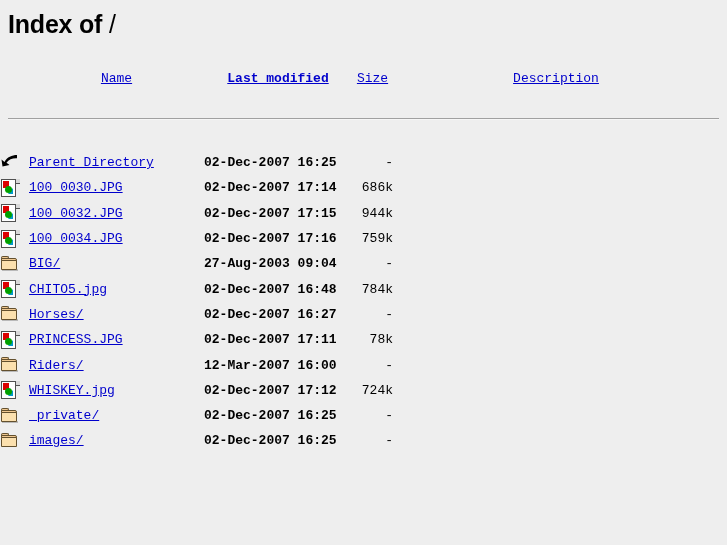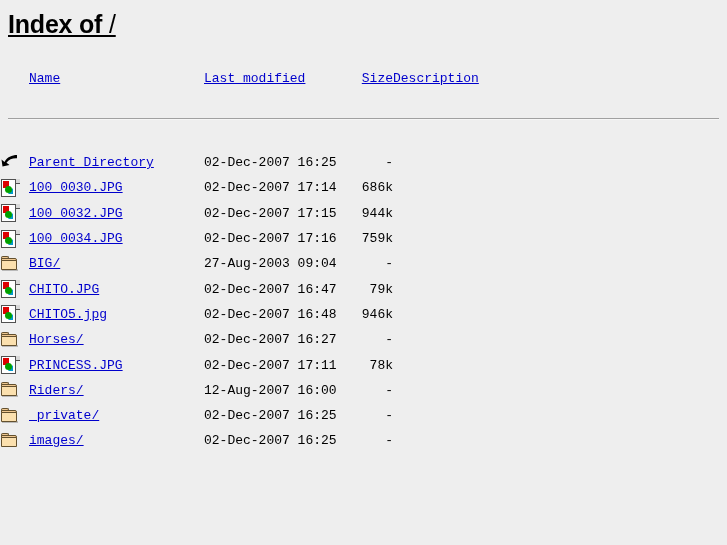--- a/index.html
+++ b/index.html
@@ -26,21 +26,20 @@
     font-size: 25px;
     font-weight: bold;
     color: #000000;
     margin: 0;
     padding: 0;
     position: absolute;
     left: 8px;
     top: 10px;
     letter-spacing: -0.2px;
     white-space: pre;
-    text-decoration: underline;
   }
   h1.page-title .path {
     font-weight: normal;
   }
   .listing {
     position: absolute;
     left: 0;
     top: 60px;
     width: 727px;
   }
@@ -67,20 +66,21 @@
   td.col-name {
     width: 175px;
     min-width: 175px;
     padding-left: 0px;
   }
   td.col-date {
     width: 148px;
     min-width: 148px;
     color: #000000;
     text-align: left;
+    font-weight: bold;
   }
   td.col-size {
     width: 41px;
     min-width: 41px;
     color: #000000;
     text-align: right;
     padding-right: 0px;
   }
   td.col-desc {
     color: #000000;
@@ -90,20 +90,21 @@
   a.idxlink {
     color: #0000cc;
     text-decoration: underline;
     font-family: "Liberation Mono", monospace;
     font-size: 13px;
   }
   tr.hdr td {
     height: 26px;
     vertical-align: bottom;
     padding-bottom: 2px;
+    text-align: center;
   }
   tr.rule td {
     padding: 0;
     height: 14px;
   }
   hr.sep {
     border: 0;
     border-top: 1px solid #a0a0a0;
     border-bottom: 1px solid #f6f6f6;
     height: 0;
@@ -273,51 +274,51 @@
           </tr>
           <tr class="row">
             <td class="col-icon"><span class="icon"><span class="folder-shadow"></span><span class="folder-tab"></span><span class="folder-back"></span><span class="folder-front"></span></span></td>
             <td class="col-name"><a class="idxlink" href="#">BIG/</a></td>
             <td class="col-date">27-Aug-2003 09:04</td>
             <td class="col-size">-</td>
             <td class="col-desc"></td>
           </tr>
           <tr class="row">
             <td class="col-icon"><span class="icon"><span class="pagebody"></span><span class="pagefold"></span><span class="img-red"></span><span class="img-blue"></span><span class="img-green"></span></span></td>
-            <td class="col-name"><a class="idxlink" href="#">CHITO.JPG</a></td>
-            <td class="col-date">02-Dec-2007 16:47</td>
-            <td class="col-size">79k</td>
-            <td class="col-desc"></td>
-          </tr>
-          <tr class="row">
-            <td class="col-icon"><span class="icon"><span class="pagebody"></span><span class="pagefold"></span><span class="img-red"></span><span class="img-blue"></span><span class="img-green"></span></span></td>
             <td class="col-name"><a class="idxlink" href="#">CHITO5.jpg</a></td>
             <td class="col-date">02-Dec-2007 16:48</td>
-            <td class="col-size">946k</td>
+            <td class="col-size">784k</td>
             <td class="col-desc"></td>
           </tr>
           <tr class="row">
             <td class="col-icon"><span class="icon"><span class="folder-shadow"></span><span class="folder-tab"></span><span class="folder-back"></span><span class="folder-front"></span></span></td>
             <td class="col-name"><a class="idxlink" href="#">Horses/</a></td>
             <td class="col-date">02-Dec-2007 16:27</td>
             <td class="col-size">-</td>
             <td class="col-desc"></td>
           </tr>
           <tr class="row">
             <td class="col-icon"><span class="icon"><span class="pagebody"></span><span class="pagefold"></span><span class="img-red"></span><span class="img-blue"></span><span class="img-green"></span></span></td>
             <td class="col-name"><a class="idxlink" href="#">PRINCESS.JPG</a></td>
             <td class="col-date">02-Dec-2007 17:11</td>
             <td class="col-size">78k</td>
             <td class="col-desc"></td>
           </tr>
           <tr class="row">
             <td class="col-icon"><span class="icon"><span class="folder-shadow"></span><span class="folder-tab"></span><span class="folder-back"></span><span class="folder-front"></span></span></td>
             <td class="col-name"><a class="idxlink" href="#">Riders/</a></td>
-            <td class="col-date">12-Aug-2007 16:00</td>
-            <td class="col-size">-</td>
+            <td class="col-date">12-Mar-2007 16:00</td>
+            <td class="col-size">-</td>
+            <td class="col-desc"></td>
+          </tr>
+          <tr class="row">
+            <td class="col-icon"><span class="icon"><span class="pagebody"></span><span class="pagefold"></span><span class="img-red"></span><span class="img-blue"></span><span class="img-green"></span></span></td>
+            <td class="col-name"><a class="idxlink" href="#">WHISKEY.jpg</a></td>
+            <td class="col-date">02-Dec-2007 17:12</td>
+            <td class="col-size">724k</td>
             <td class="col-desc"></td>
           </tr>
           <tr class="row">
             <td class="col-icon"><span class="icon"><span class="folder-shadow"></span><span class="folder-tab"></span><span class="folder-back"></span><span class="folder-front"></span></span></td>
             <td class="col-name"><a class="idxlink" href="#">_private/</a></td>
             <td class="col-date">02-Dec-2007 16:25</td>
             <td class="col-size">-</td>
             <td class="col-desc"></td>
           </tr>
           <tr class="row">

